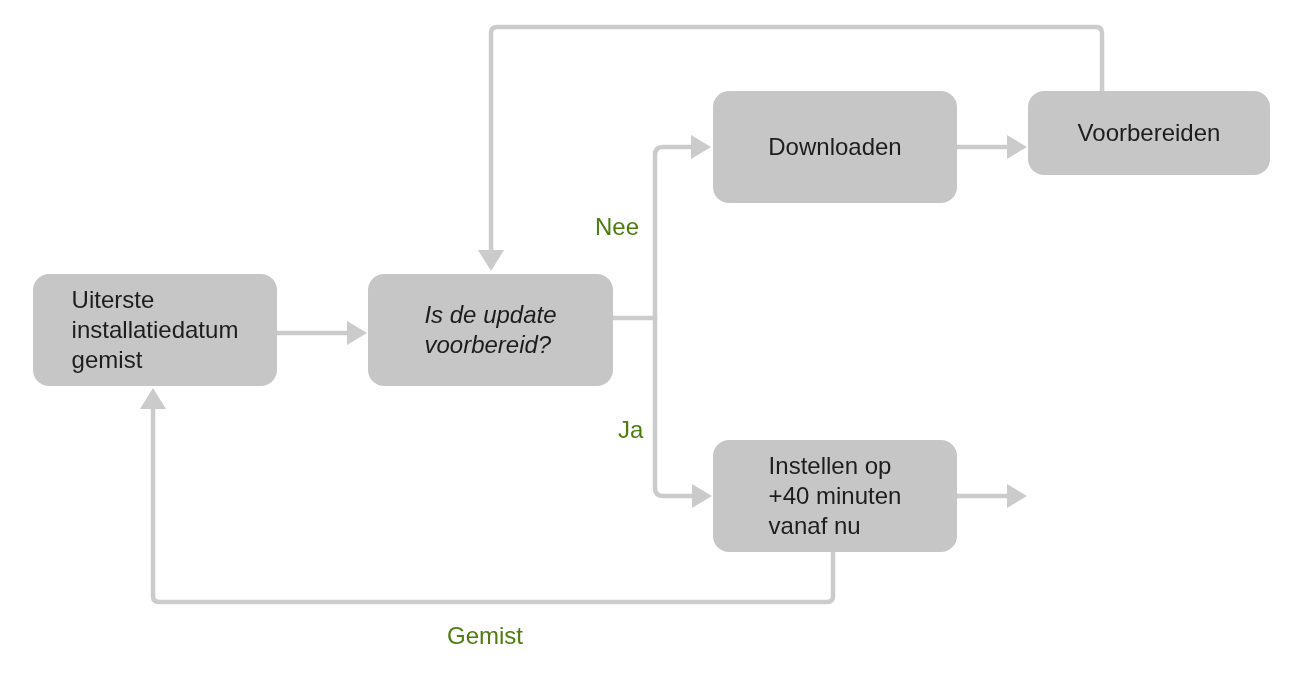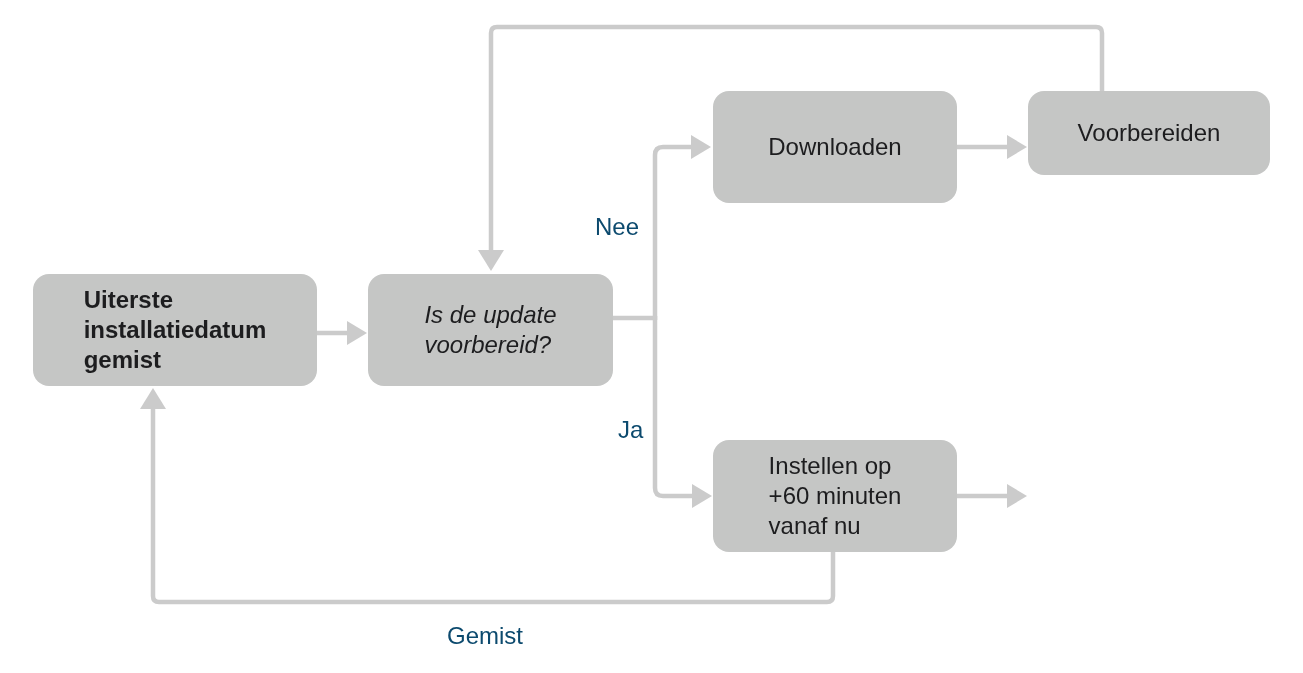--- a/index.html
+++ b/index.html
@@ -42,21 +42,21 @@
     color: #1d1d1f;
     font-size: 24px;
     line-height: 1.26;
   }
   .node-label {
     white-space: pre-line;
     padding: 4px 10px;
   }
   .edge-label {
     position: absolute;
-    color: #0c4a6e;
+    color: #4d7c0f;
     font-size: 24px;
     line-height: 1.1;
     white-space: nowrap;
   }
 </style>
 </head>
 <body>
 
 <div class="stage">
 
@@ -95,42 +95,42 @@
       <path d="M1102 91 V33 Q1102 27 1096 27 H497 Q491 27 491 33 V251"></path>
       <polygon points="491,271 478,250 504,250"></polygon>
     </g>
 
     <g>
       <path d="M833 552 V596 Q833 602 827 602 H159 Q153 602 153 596 V408"></path>
       <polygon points="153,388 140,409 166,409"></polygon>
     </g>
   </svg>
 
-  <div class="node" style="left:33px; top:274px; width:284px; height:112px;font-weight:bold;">
+  <div class="node" style="left:33px; top:274px; width:244px; height:112px;">
     <span class="node-label">Uiterste
 installatiedatum
 gemist</span>
   </div>
 
   <div class="node" style="left:368px; top:274px; width:245px; height:112px;font-style:italic;">
     <span class="node-label">Is de update
 voorbereid?</span>
   </div>
 
   <div class="node" style="left:713px; top:91px; width:244px; height:112px;">
     <span class="node-label">Downloaden</span>
   </div>
 
   <div class="node" style="left:1028px; top:91px; width:242px; height:84px;">
     <span class="node-label">Voorbereiden</span>
   </div>
 
   <div class="node" style="left:713px; top:440px; width:244px; height:112px;">
     <span class="node-label">Instellen op
-+60 minuten
++40 minuten
 vanaf nu</span>
   </div>
 
 
   <div class="edge-label" style="left:595px; top:214px;">Nee</div>
 
   <div class="edge-label" style="left:618px; top:417px;text-align:right;">Ja</div>
 
   <div class="edge-label" style="left:447px; top:623px;">Gemist</div>
 

